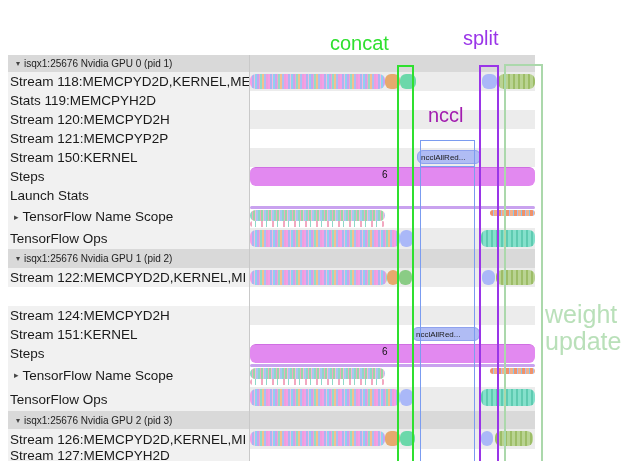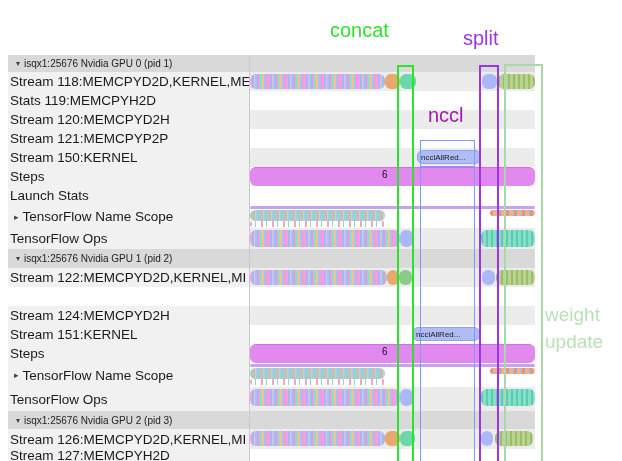--- a/index.html
+++ b/index.html
@@ -46,21 +46,21 @@
   .alabel{position:absolute;font-size:20px;}
   .abox{position:absolute;border-style:solid;background:transparent;}
   .box-concat{border-width:2px;border-color:#2fe02f;}
   .box-split{border-width:2px;border-color:#9a35e8;}
   .box-weight{border-width:2px;border-color:#abd8ab;}
   .box-nccl{border-width:1.5px;border-color:#7b9cf0;}
   .nccl-div{position:absolute;left:-1px;right:-1px;height:0;border-top:1.5px solid #7b9cf0;}
   .lab-concat{color:#2fe02f;}
   .lab-split{color:#9a35e8;}
   .lab-nccl{color:#a21caf;}
-  .lab-weight{color:#b9e0b9;font-size:19px;line-height:27px;}
+  .lab-weight{color:#b9e0b9;font-size:25px;line-height:27px;}
 </style>
 </head>
 <body>
 
 <div class="app">
 
   <div class="hdr" style="top:55px;height:17px">
     <span class="tri">▾</span>
     <span>isqx1:25676 Nvidia GPU 0 (pid 1)</span>
   </div>
@@ -244,21 +244,21 @@
 
   <div class="vline"></div>
 
   <div class="abox box-concat" style="left:397px;top:65px;width:13px;height:400px"></div>
   <div class="abox box-split" style="left:479px;top:65px;width:16px;height:400px"></div>
   <div class="abox box-weight" style="left:504px;top:64px;width:35px;height:400px"></div>
   <div class="abox box-nccl" style="left:420px;top:140px;width:53px;height:324px">
     <div class="nccl-div" style="top:25px"></div>
   </div>
 
-  <div class="alabel lab-concat" style="left:330px;top:19px">concat</div>
+  <div class="alabel lab-concat" style="left:330px;top:32px">concat</div>
   <div class="alabel lab-split" style="left:463px;top:27px">split</div>
   <div class="alabel lab-nccl" style="left:428px;top:104px">nccl</div>
   <div class="alabel lab-weight" style="left:545px;top:301px">
     <div>weight</div>
     <div>update</div>
   </div>
 
 </div>
 
 </body></html>

